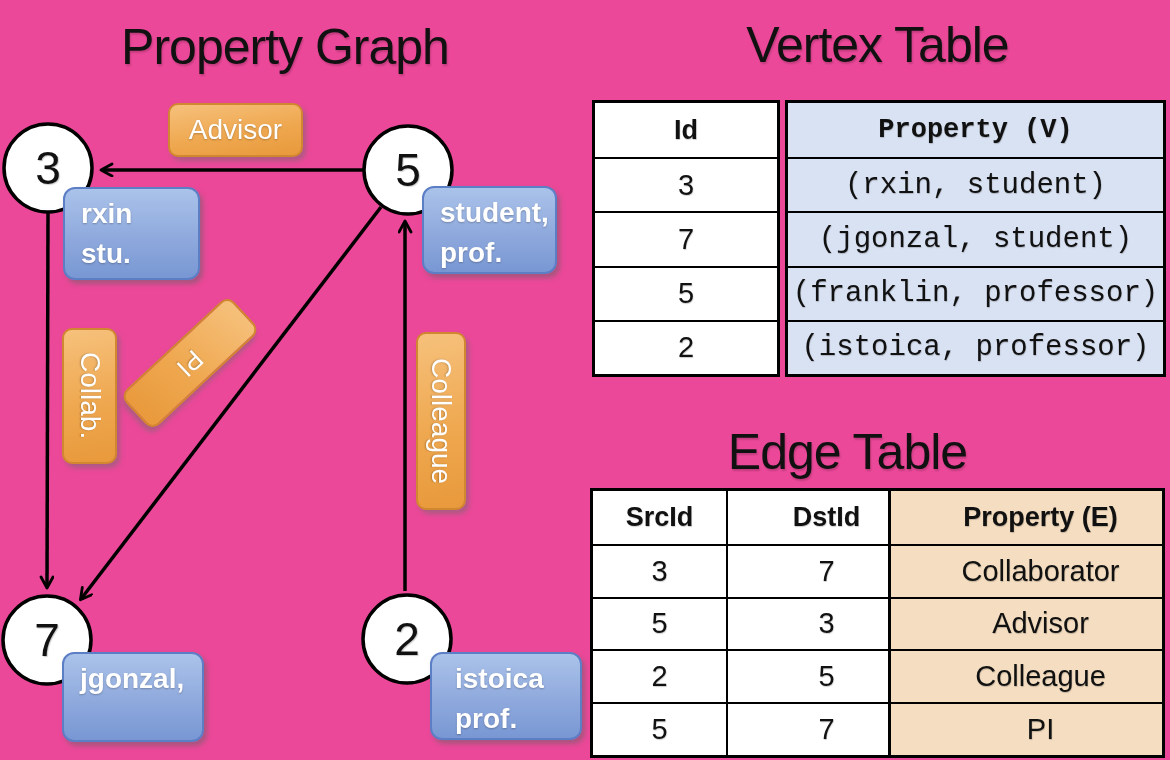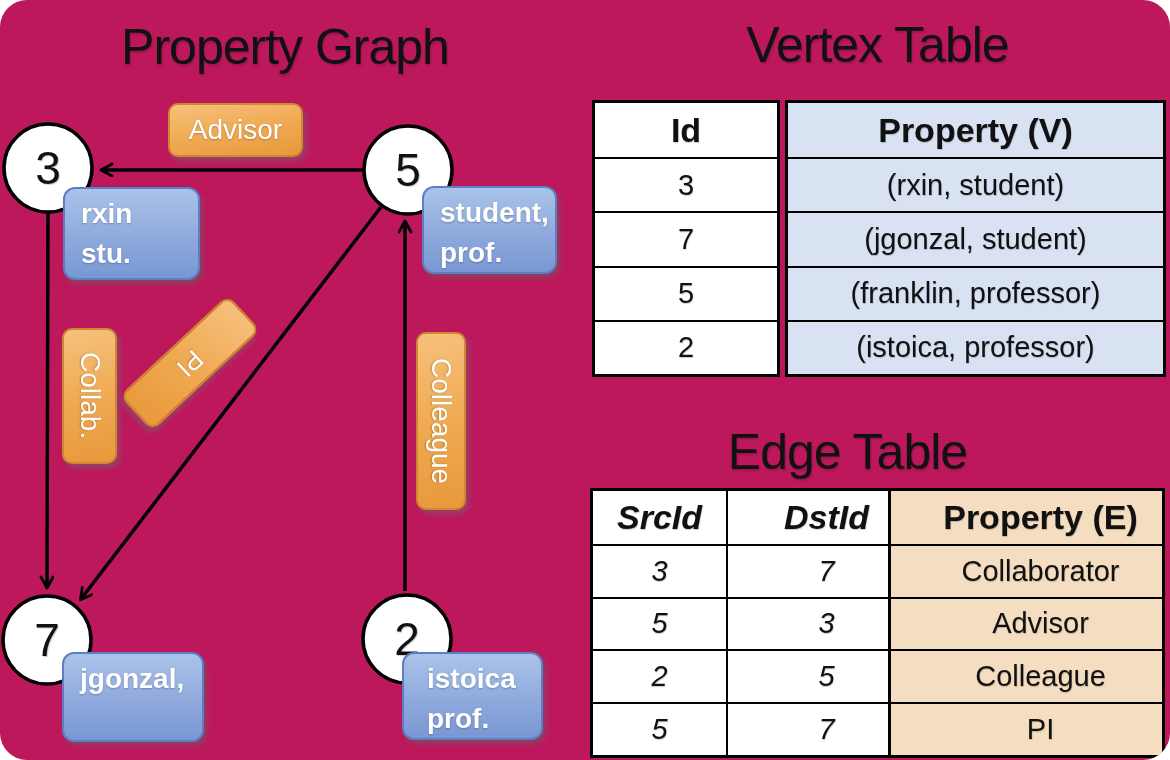--- a/index.html
+++ b/index.html
@@ -1,23 +1,22 @@
 <!DOCTYPE html>
 <html><head>
 <meta charset="utf-8">
 <style>
   html, body { margin: 0; padding: 0; background: #ffffff; }
   #stage {
     position: relative;
     width: 1170px;
     height: 760px;
-    background: #be185d;
+    background: #ec4899;
     overflow: hidden;
     font-family: "Liberation Sans", sans-serif;
-    border-radius: 27px;
   }
   .title {
     position: absolute;
     text-align: center;
     font-size: 50px;
     font-weight: 400;
     letter-spacing: -1px;
     color: #111;
     text-shadow: 1px 2px 2px rgba(0,0,0,0.18);
     white-space: nowrap;
@@ -67,25 +66,25 @@
     display: grid;
     box-sizing: border-box;
   }
   .cell {
     display: flex; align-items: center; justify-content: center;
     font-size: 29px; color: #111;
     border-top: 2.5px solid #000;
     text-shadow: 0.5px 1px 1px rgba(0,0,0,0.2);
     white-space: nowrap;
   }
-  .cell.hd { font-weight: bold; font-size: 34px; }
+  .cell.hd { font-weight: bold; font-size: 27px; }
   .onecol .cell:first-child { border-top: none; }
   .twocol .cell:nth-child(-n+2) { border-top: none; }
   .twocol .cell:nth-child(even) { border-left: 2.5px solid #000; }
-  .bluefill { background: #d9e2f3; }
+  .bluefill { background: #d9e2f3; font-family: Liberation Mono, monospace; }
   .tanfill  { background: #f4ddc0; padding-left: 28px; }
 </style>
 </head>
 <body>
 
 <div id="stage">
 
   <div class="title" style="left:0; top:18; top:18px; width:570px;">Property Graph</div>
   <div class="title" style="left:585px; top:16px; width:585px;">Vertex Table</div>
   <div class="title" style="left:585px; top:423px; width:525px;">Edge Table</div>
@@ -115,21 +114,21 @@
     <div>rxin</div>
     <div>stu.</div>
   </div>
   <div class="vbox" style="left:422px; top:186px; width:135px; height:88px;">
     <div>student,</div>
     <div>prof.</div>
   </div>
   <div class="vbox" style="left:62px;  top:652px; width:142px; height:90px;">
     <div>jgonzal,</div>
   </div>
-  <div class="vbox" style="left:402px; top:652px; width:141px; height:88px;padding-left:23px;">
+  <div class="vbox" style="left:430px; top:652px; width:152px; height:88px;padding-left:23px;">
     <div>istoica</div>
     <div>prof.</div>
   </div>
 
   <div class="elabel" style="left:168px; top:103px; width:135px; height:54px;">Advisor</div>
   <div class="elabel vtext" style="left:62px; top:328px; width:55px; height:136px;">Collab.</div>
   <div class="elabel vtext" style="left:166px; top:289px; width:48px; height:148px; transform:rotate(47deg); font-size:26px;">PI</div>
   <div class="elabel vtext" style="left:416px; top:332px; width:50px; height:178px;">Colleague</div>
 
   <div class="tblwrap" style="left:592px; top:100px;">
@@ -146,21 +145,21 @@
       <div class="cell hd bluefill">Property (V)</div>
       <div class="cell bluefill">(rxin, student)</div>
       <div class="cell bluefill">(jgonzal, student)</div>
       <div class="cell bluefill">(franklin, professor)</div>
       <div class="cell bluefill">(istoica, professor)</div>
     </div>
   </div>
 
   <div class="tblwrap" style="left:590px; top:488px;">
 
-    <div class="subtable twocol" style="left:0; top:0; width:338px; height:270px; grid-template-columns:133px 1fr; grid-template-rows:repeat(5,1fr);font-style:italic;">
+    <div class="subtable twocol" style="left:0; top:0; width:338px; height:270px; grid-template-columns:133px 1fr; grid-template-rows:repeat(5,1fr);">
       <div class="cell hd">SrcId</div>
       <div class="cell hd">DstId</div>
       <div class="cell">3</div>
       <div class="cell">7</div>
       <div class="cell">5</div>
       <div class="cell">3</div>
       <div class="cell">2</div>
       <div class="cell">5</div>
       <div class="cell">5</div>
       <div class="cell">7</div>

